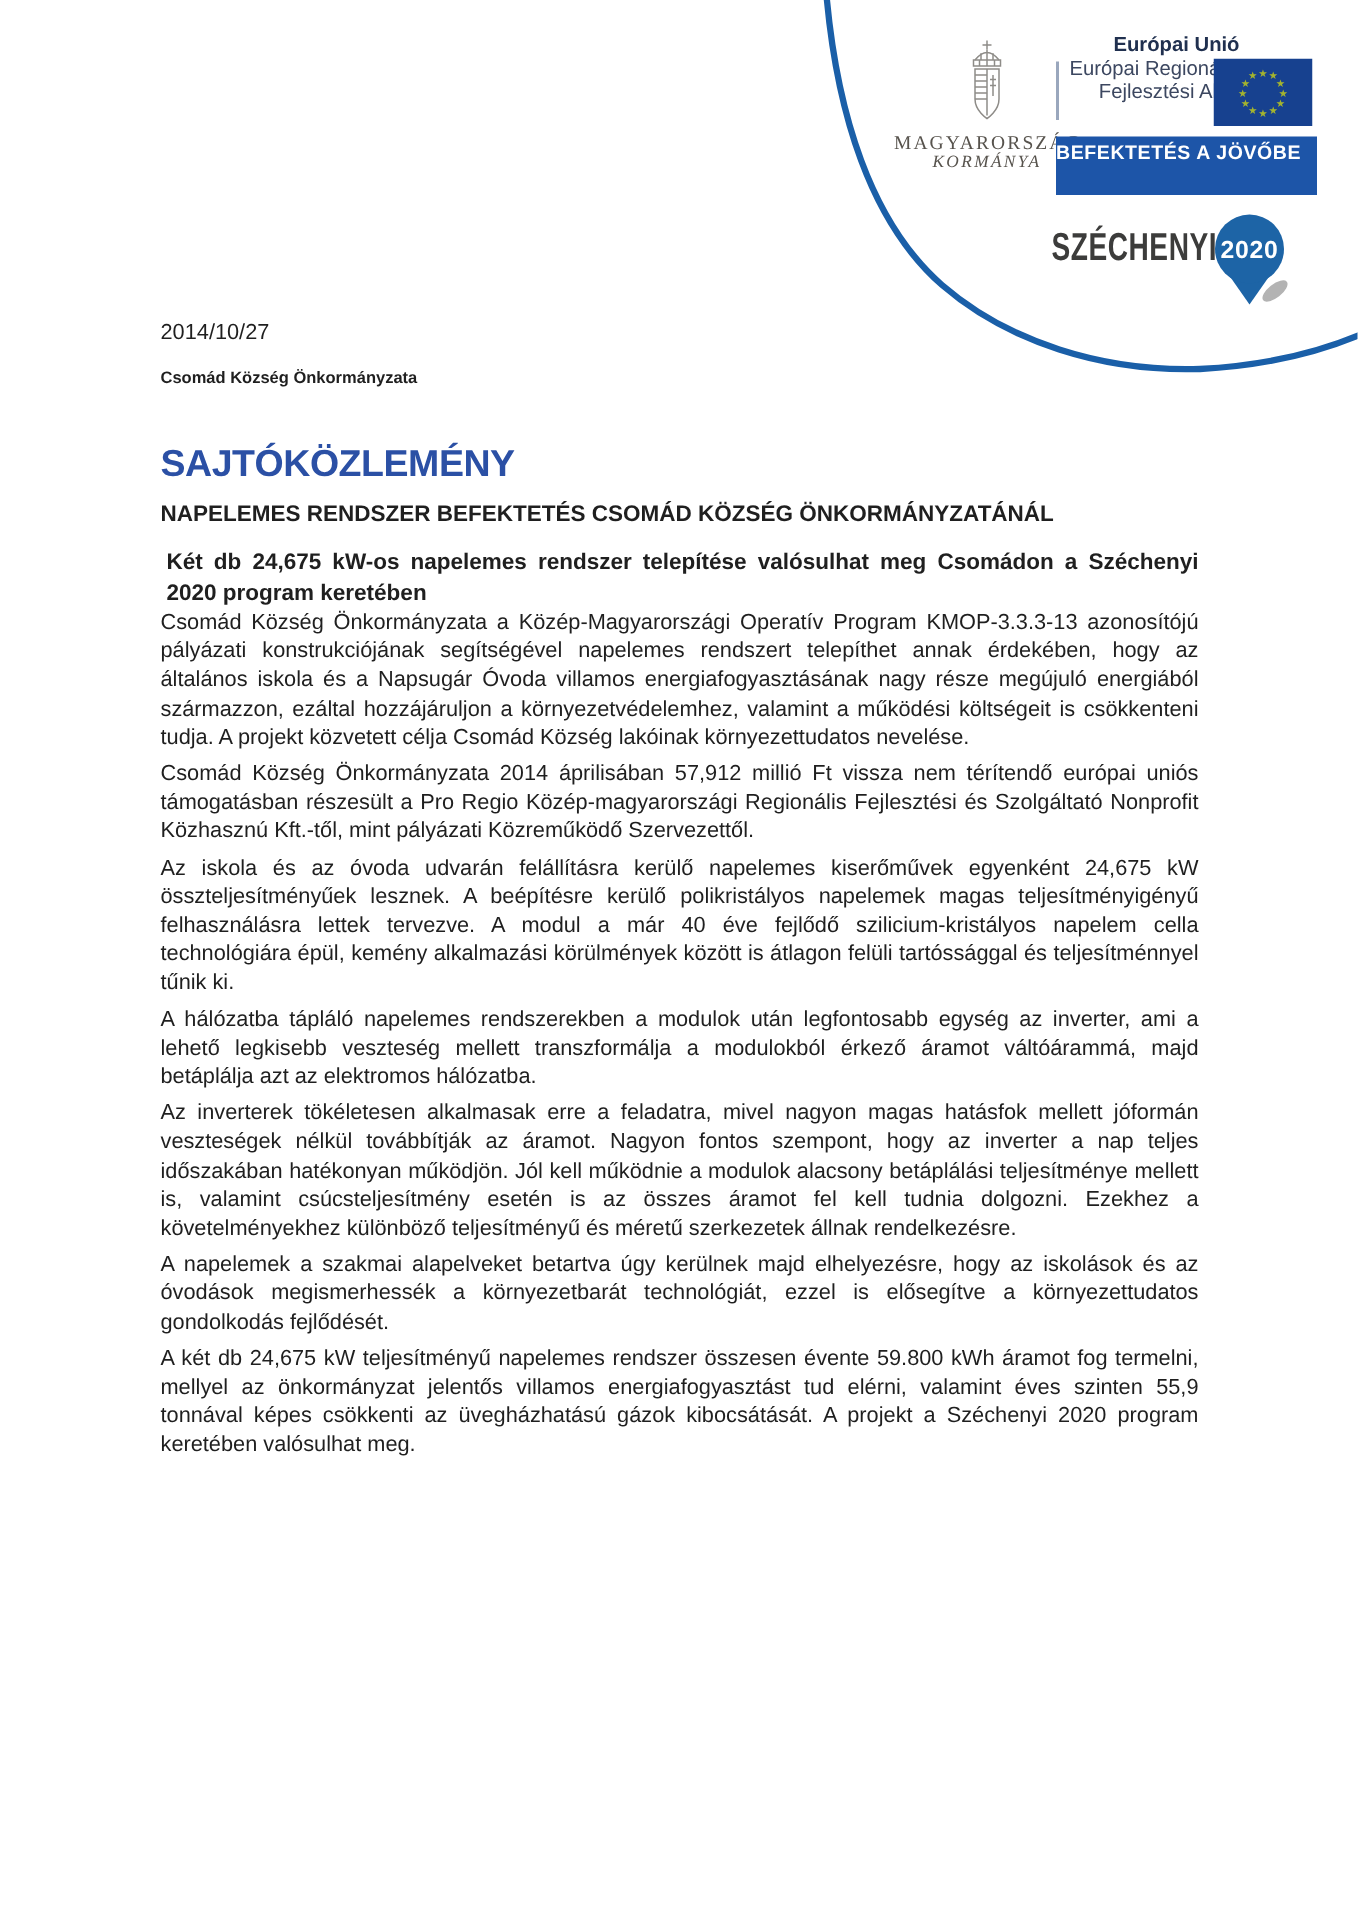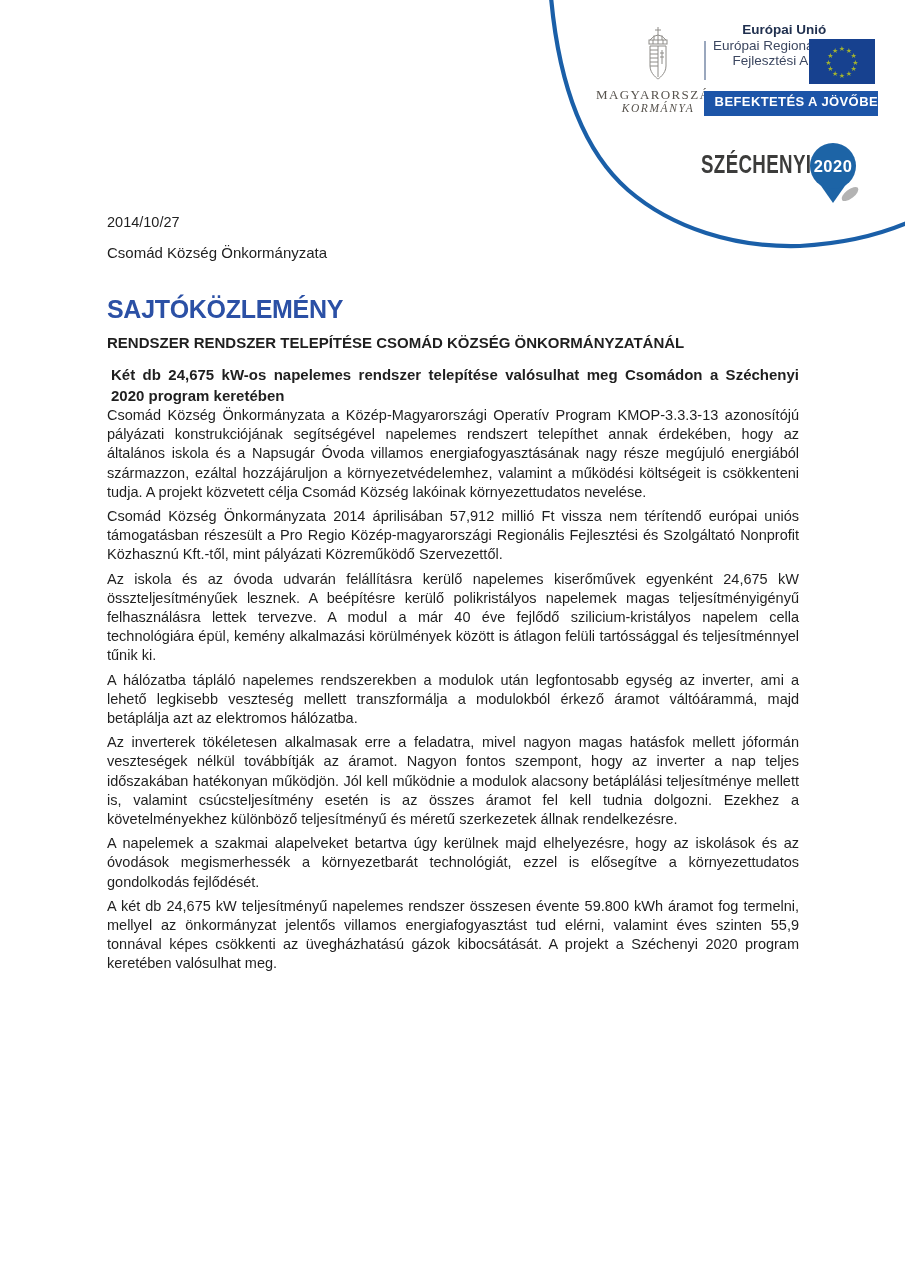--- a/index.html
+++ b/index.html
@@ -13,32 +13,32 @@
   .gov-emblem{display:block;margin:0 auto 4px auto;}
   .gov-line1{font-family:"Liberation Serif",serif;font-size:13px;letter-spacing:1.4px;color:#57534d;line-height:13px;}
   .gov-line2{font-family:"Liberation Serif",serif;font-size:11.5px;letter-spacing:1.6px;color:#57534d;line-height:13px;margin-top:1px;font-style:italic;}
 
   
   .eu-sep{position:absolute;left:704px;top:41px;width:2px;height:39px;background:#9aa7bd;}
   .eu-text{position:absolute;left:713px;top:22px;text-align:right;}
   .eu-text .t1{font-weight:bold;font-size:13.5px;color:#20304f;line-height:15.5px;}
   .eu-text .t2{font-size:13.5px;color:#3c4760;line-height:15.5px;}
   .eu-flag{position:absolute;left:809px;top:39px;}
-  .banner{position:absolute;left:704px;top:91px;width:174px;height:25px;background:#1d55a8;color:#ffffff;
-          font-weight:bold;font-size:13px;letter-spacing:0.4px;text-align:right;line-height:22px;}
+  .banner{position:absolute;left:704px;top:91px;width:174px;height:39px;background:#1d55a8;color:#ffffff;
+          font-weight:bold;font-size:13px;letter-spacing:0.4px;text-align:left;line-height:22px;}
 
   
   .szechenyi-word{position:absolute;left:701px;top:149px;font-size:26px;font-weight:bold;color:#3c3c3b;
                   letter-spacing:0.5px;transform:scaleX(0.72);transform-origin:left top;white-space:nowrap;}
   .pin-svg{position:absolute;left:806px;top:139px;}
 
   
   .doc{position:absolute;left:107px;top:16px;width:692px;}
   .doc-date{margin:197px 0 0 0;font-size:14.5px;line-height:19px;}
-  .doc-org{margin:11px 0 0 0;font-size:15px;line-height:19px;font-weight:normal;}
+  .doc-org{margin:11px 0 0 0;font-size:11px;line-height:19px;font-weight:bold;}
   .doc-title{margin:33px 0 0 0;font-size:25px;line-height:28px;font-weight:bold;color:#2b50a5;letter-spacing:-0.3px;}
   .doc-headline{margin:11px 0 0 0;font-size:15px;line-height:18px;font-weight:bold;}
   .doc-lead{margin:13px 0 0 4px;font-size:15px;line-height:20.5px;font-weight:bold;text-align:justify;}
   .doc-body{}
   .body-p{font-size:14.5px;line-height:19.2px;text-align:justify;margin:0 0 5px 0;}
 </style>
 </head>
 <body>
 
 <svg class="curve-svg" width="905" height="270" viewBox="0 0 905 270" aria-hidden="true">
@@ -93,21 +93,21 @@
   <ellipse cx="44" cy="55" rx="10" ry="4.5" fill="#b3b3b3" transform="rotate(-38 44 55)"></ellipse>
   <path d="M13 44 L27 64 L41 44 Z" fill="#1d64a6"></path>
   <circle cx="27" cy="27" r="23" fill="#1d64a6"></circle>
   <text x="27" y="33" text-anchor="middle" font-size="16.5" font-weight="bold" fill="#ffffff" letter-spacing="0.5" font-family="Liberation Sans, sans-serif">2020</text>
 </svg>
 
 <div class="doc">
   <p class="doc-date">2014/10/27</p>
   <p class="doc-org">Csomád Község Önkormányzata</p>
   <h1 class="doc-title">SAJTÓKÖZLEMÉNY</h1>
-  <h2 class="doc-headline">RENDSZER RENDSZER TELEPÍTÉSE CSOMÁD KÖZSÉG ÖNKORMÁNYZATÁNÁL</h2>
+  <h2 class="doc-headline">NAPELEMES RENDSZER BEFEKTETÉS CSOMÁD KÖZSÉG ÖNKORMÁNYZATÁNÁL</h2>
   <p class="doc-lead">Két db 24,675 kW-os napelemes rendszer telepítése valósulhat meg Csomádon a Széchenyi 2020 program keretében</p>
   <div class="doc-body">
     <p class="body-p">Csomád Község Önkormányzata a Közép-Magyarországi Operatív Program KMOP-3.3.3-13 azonosítójú pályázati konstrukciójának segítségével napelemes rendszert telepíthet annak érdekében, hogy az általános iskola és a Napsugár Óvoda villamos energiafogyasztásának nagy része megújuló energiából származzon, ezáltal hozzájáruljon a környezetvédelemhez, valamint a működési költségeit is csökkenteni tudja. A projekt közvetett célja Csomád Község lakóinak környezettudatos nevelése.</p>
     <p class="body-p">Csomád Község Önkormányzata 2014 áprilisában 57,912 millió Ft vissza nem térítendő európai uniós támogatásban részesült a Pro Regio Közép-magyarországi Regionális Fejlesztési és Szolgáltató Nonprofit Közhasznú Kft.-től, mint pályázati Közreműködő Szervezettől.</p>
     <p class="body-p">Az iskola és az óvoda udvarán felállításra kerülő napelemes kiserőművek egyenként 24,675 kW összteljesítményűek lesznek. A beépítésre kerülő polikristályos napelemek magas teljesítményigényű felhasználásra lettek tervezve. A modul a már 40 éve fejlődő szilicium-kristályos napelem cella technológiára épül, kemény alkalmazási körülmények között is átlagon felüli tartóssággal és teljesítménnyel tűnik ki.</p>
     <p class="body-p">A hálózatba tápláló napelemes rendszerekben a modulok után legfontosabb egység az inverter, ami a lehető legkisebb veszteség mellett transzformálja a modulokból érkező áramot váltóárammá, majd betáplálja azt az elektromos hálózatba.</p>
     <p class="body-p">Az inverterek tökéletesen alkalmasak erre a feladatra, mivel nagyon magas hatásfok mellett jóformán veszteségek nélkül továbbítják az áramot. Nagyon fontos szempont, hogy az inverter a nap teljes időszakában hatékonyan működjön. Jól kell működnie a modulok alacsony betáplálási teljesítménye mellett is, valamint csúcsteljesítmény esetén is az összes áramot fel kell tudnia dolgozni. Ezekhez a követelményekhez különböző teljesítményű és méretű szerkezetek állnak rendelkezésre.</p>
     <p class="body-p">A napelemek a szakmai alapelveket betartva úgy kerülnek majd elhelyezésre, hogy az iskolások és az óvodások megismerhessék a környezetbarát technológiát, ezzel is elősegítve a környezettudatos gondolkodás fejlődését.</p>
     <p class="body-p">A két db 24,675 kW teljesítményű napelemes rendszer összesen évente 59.800 kWh áramot fog termelni, mellyel az önkormányzat jelentős villamos energiafogyasztást tud elérni, valamint éves szinten 55,9 tonnával képes csökkenti az üvegházhatású gázok kibocsátását. A projekt a Széchenyi 2020 program keretében valósulhat meg.</p>
   </div>

